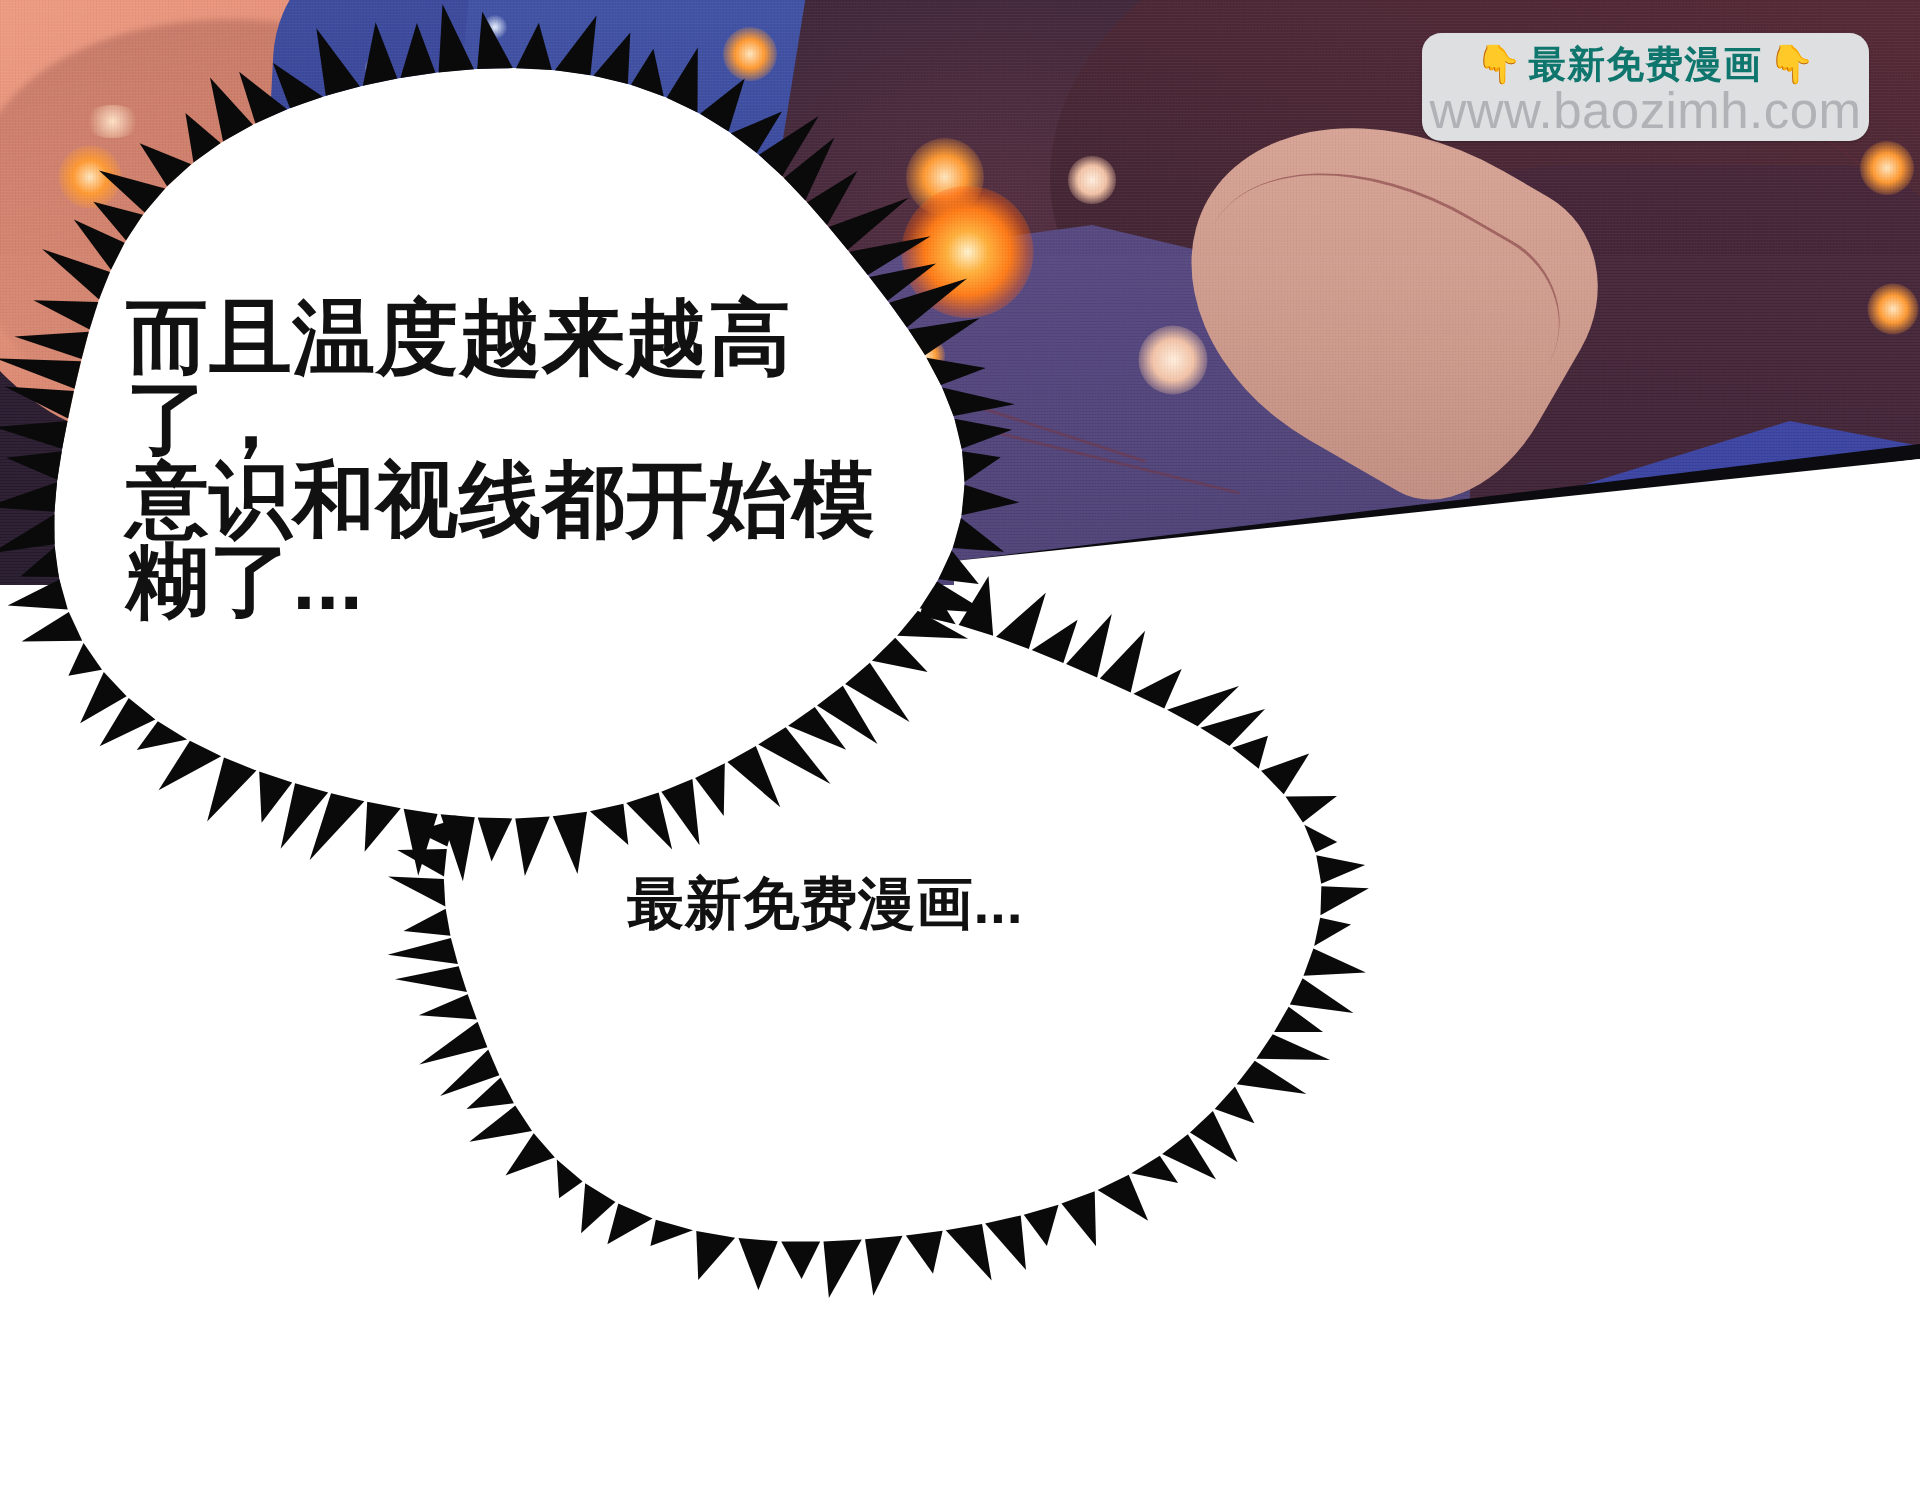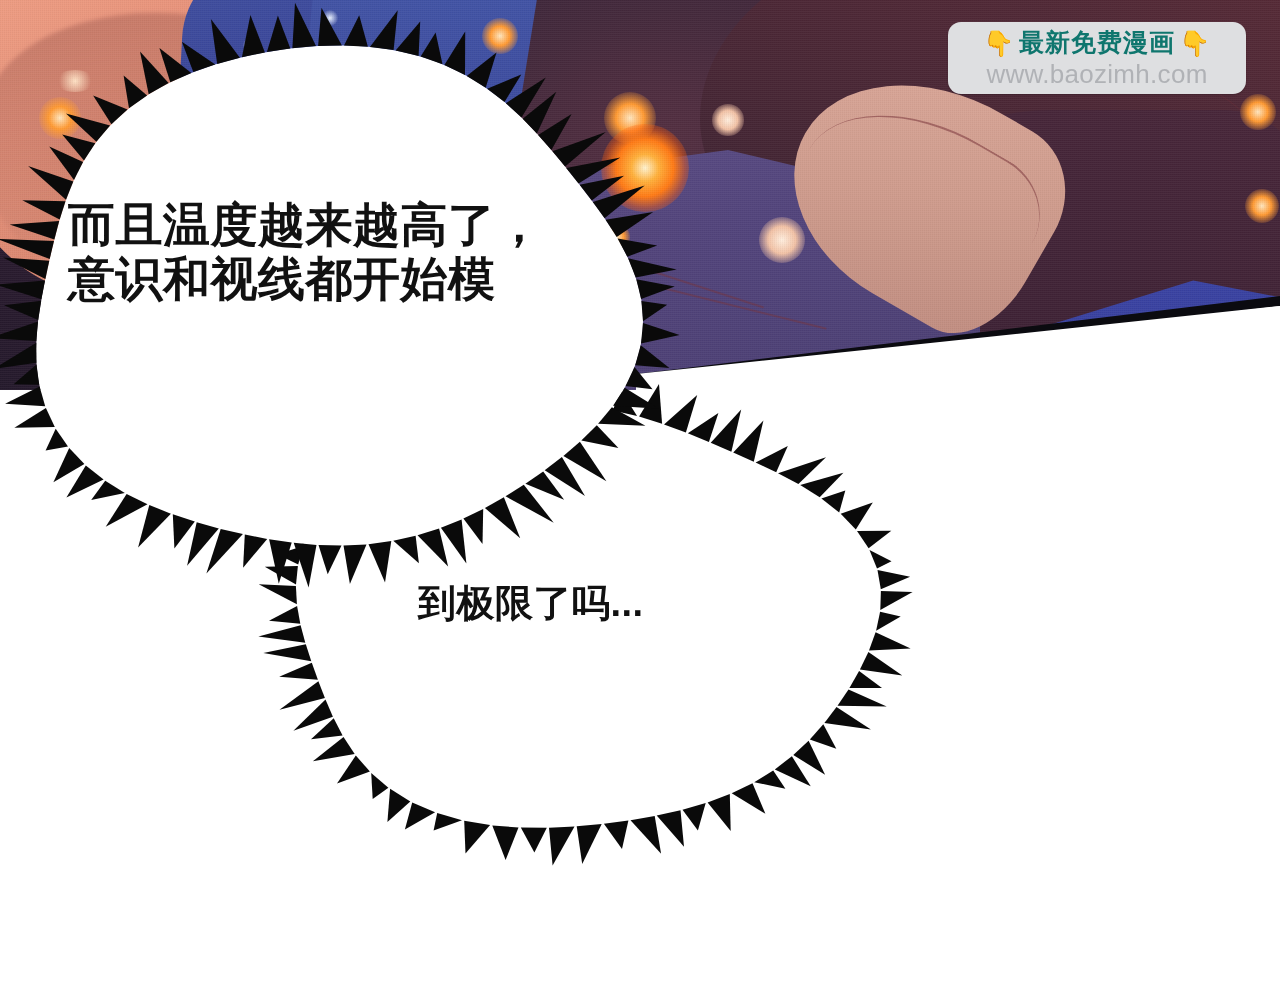--- a/index.html
+++ b/index.html
@@ -88,32 +88,32 @@
   .ember.pale{background:radial-gradient(circle,#ffeede 0%,#f2c2a6 42%,rgba(242,194,166,0) 80%);}
   .sparkle{position:absolute;border-radius:50%;
      background:radial-gradient(circle,#e8f0ff 0%,rgba(160,190,255,0) 75%);}
 
   
   #panel-edge{position:absolute;left:0;top:0;width:1280px;height:420px;pointer-events:none;}
 
   
   #bubbles{position:absolute;left:0;top:0;width:1280px;height:1000px;}
   .bubble-text{position:absolute;color:#111111;font-weight:700;letter-spacing:.5px;}
-  #bubble1-text{left:68px;top:198px;font-size:47px;line-height:54px;width:520px;}
+  #bubble1-text{left:84px;top:198px;font-size:55px;line-height:54px;width:520px;}
   #bubble2-text{left:418px;top:578px;font-size:38px;line-height:50px;width:340px;}
 
   
   #watermark{position:absolute;left:948px;top:22px;width:298px;height:72px;
      background:#dedfe1;border-radius:13px;display:flex;flex-direction:column;
      align-items:center;justify-content:center;box-shadow:0 1px 2px rgba(0,0,0,.18);}
   #wm-row1{display:flex;align-items:center;gap:4px;height:32px;}
   #wm-cn{font-size:25px;font-weight:700;color:#0f766e;letter-spacing:1px;
      font-family:"DejaVu Sans",sans-serif;line-height:30px;}
   .wm-hand{font-size:25px;line-height:30px;}
-  #wm-url{font-size:26px;color:#b0b2b6;letter-spacing:.3px;line-height:30px;
+  #wm-url{font-size:34px;color:#b0b2b6;letter-spacing:.3px;line-height:30px;
      font-family:"Liberation Sans",sans-serif;}
 </style>
 </head>
 <body>
 
 <div id="stage">
 
   <div id="art-panel">
     <div class="layer art-base"></div>
     <div class="art-dark-sweep"></div>
@@ -306,23 +306,24 @@
         <path d="M 39.2 384.7 L 13.6 384.3 L 36.5 364.6 Z" fill="#0a0a0a"></path>
         <path d="M 36.4 362.8 L -6.2 368.9 L 36.3 342.8 Z" fill="#0a0a0a"></path>
         <path d="M 36.3 341.1 L -9.9 338.0 L 38.0 321.5 Z" fill="#0a0a0a"></path>
         <path d="M 38.2 319.9 L 4.0 305.2 L 41.2 300.8 Z" fill="#0a0a0a"></path>
       </g>
   </svg>
 
   <div class="bubble-text" id="bubble1-text">
       <div>而且温度越来越高了，</div>
       <div>意识和视线都开始模</div>
+      <div>糊了...</div>
     </div>
   <div class="bubble-text" id="bubble2-text">
-      <div>到极限了吗...</div>
+      <div>最新免费漫画...</div>
     </div>
 
   <div id="watermark">
     <div id="wm-row1">
       <span class="wm-hand">👇</span>
       <span id="wm-cn">最新免费漫画</span>
       <span class="wm-hand">👇</span>
     </div>
     <div id="wm-url">www.baozimh.com</div>
   </div>

